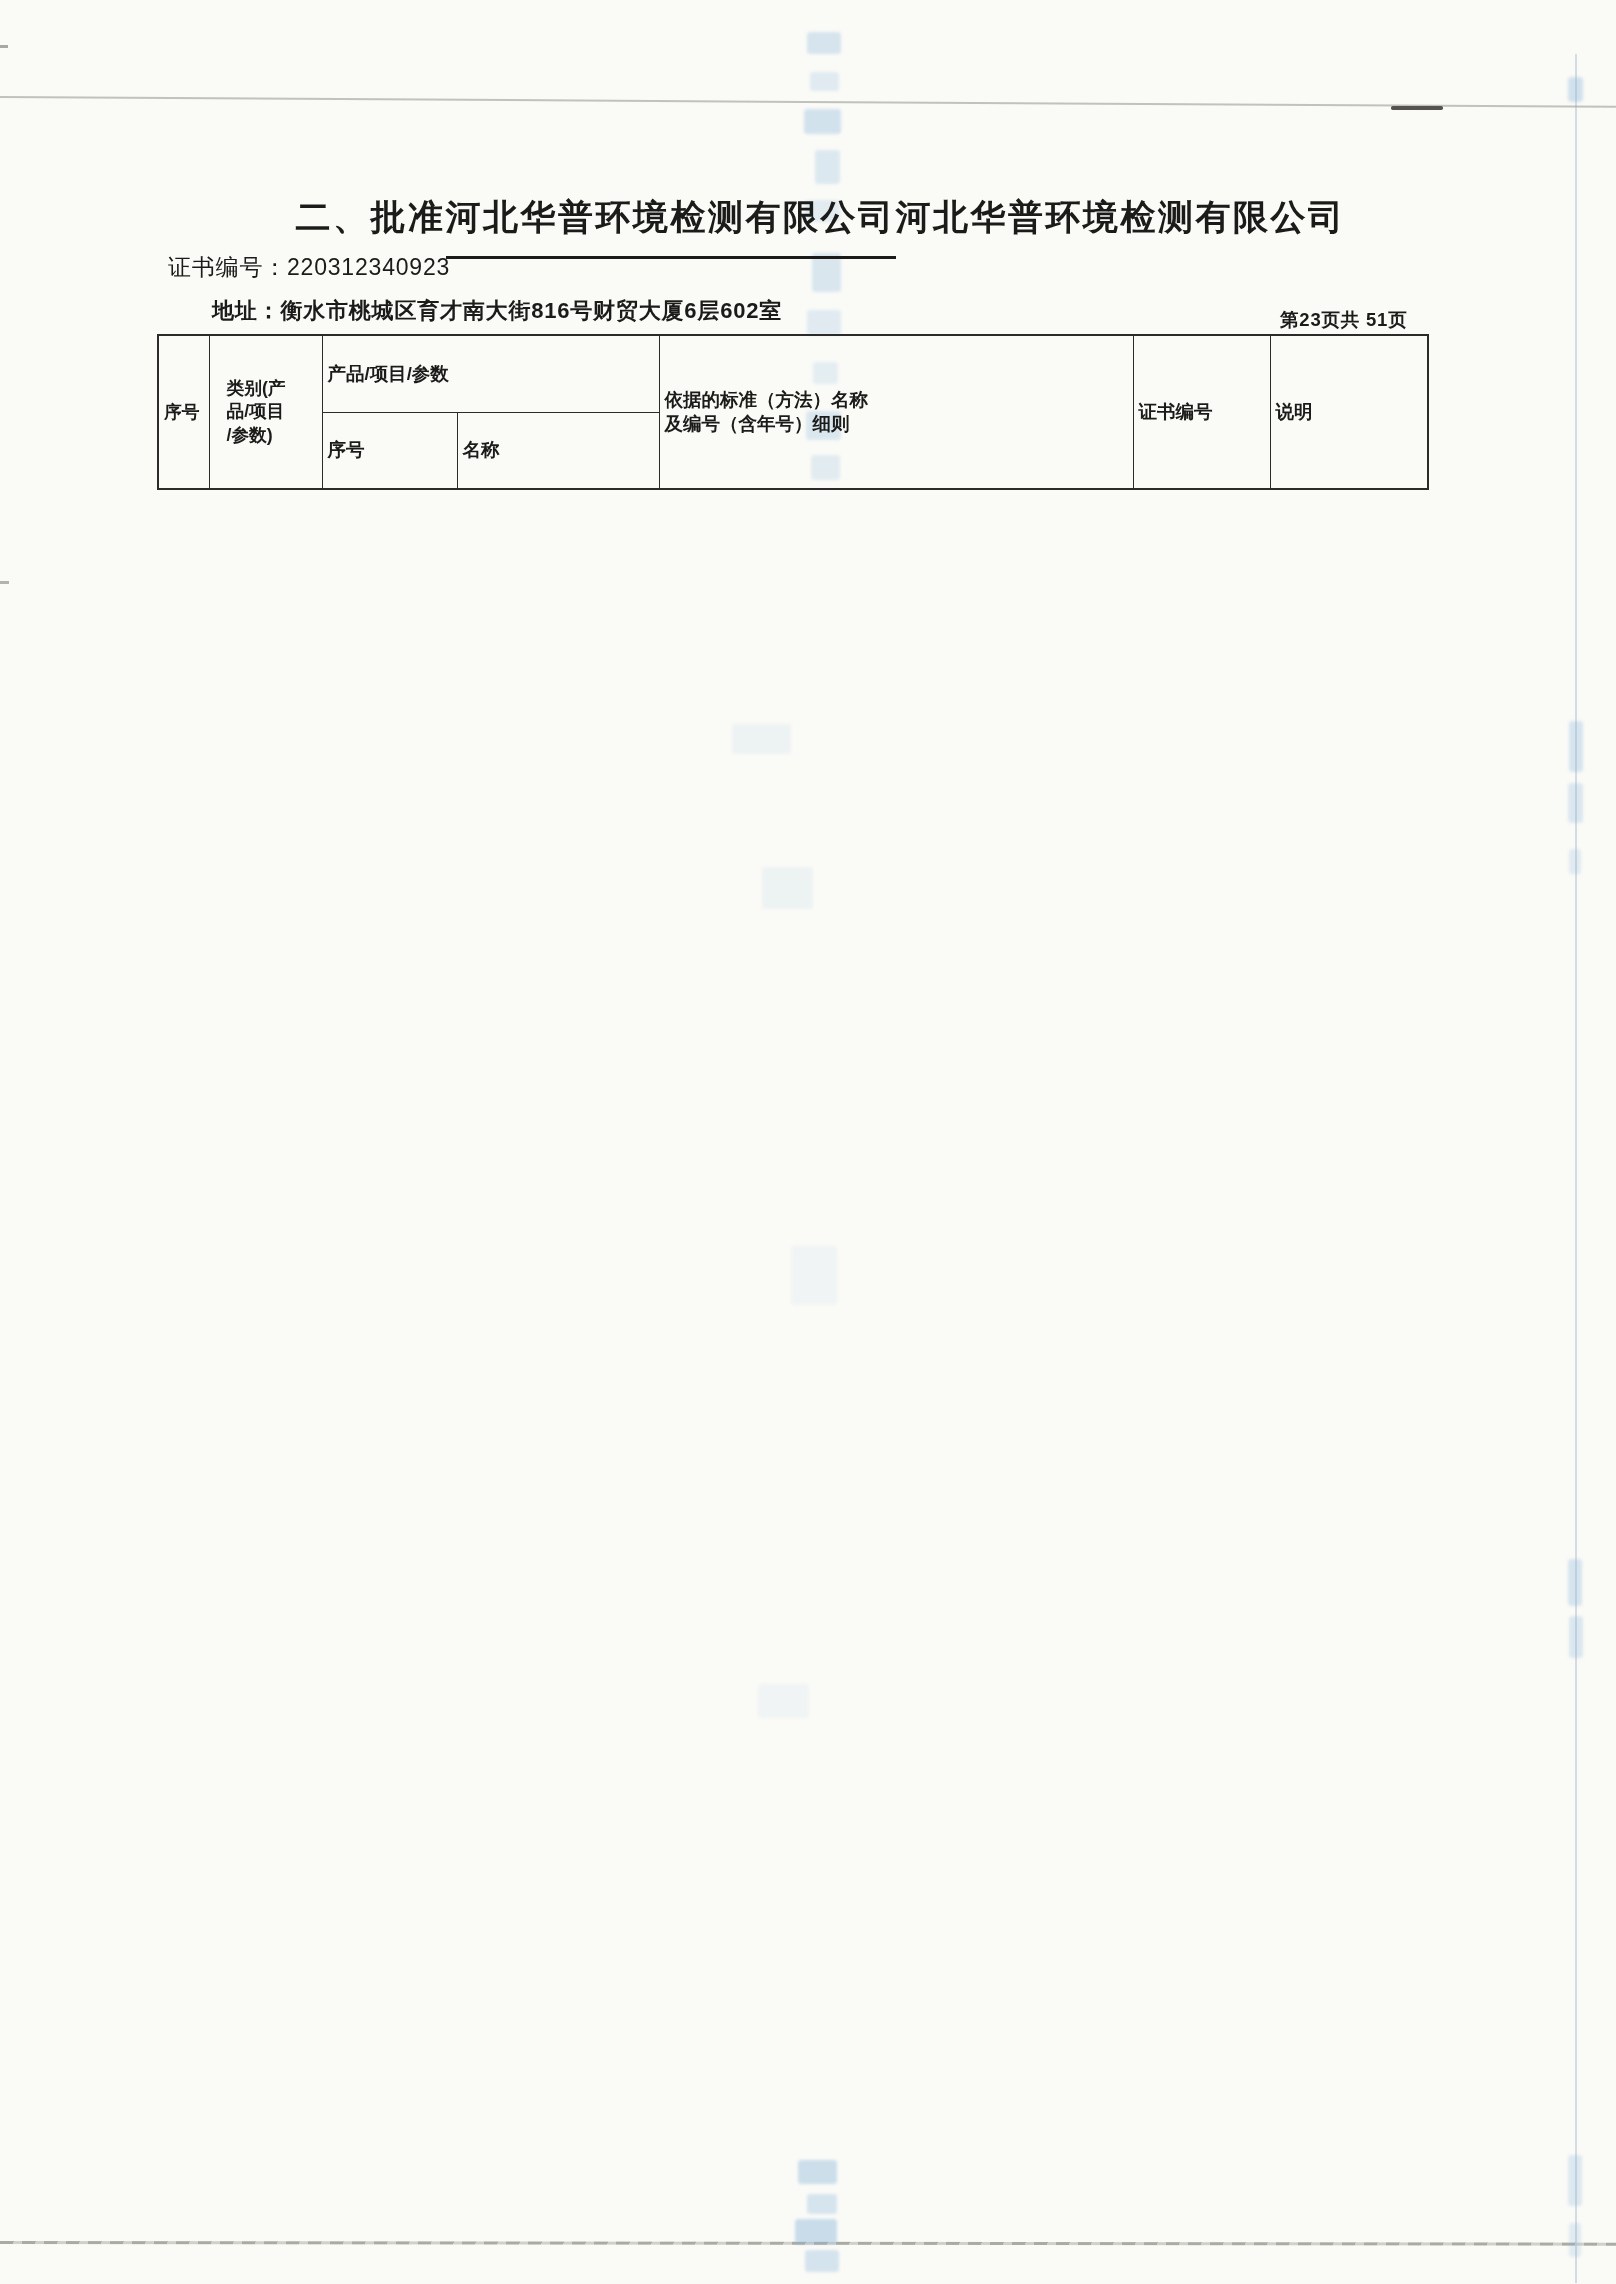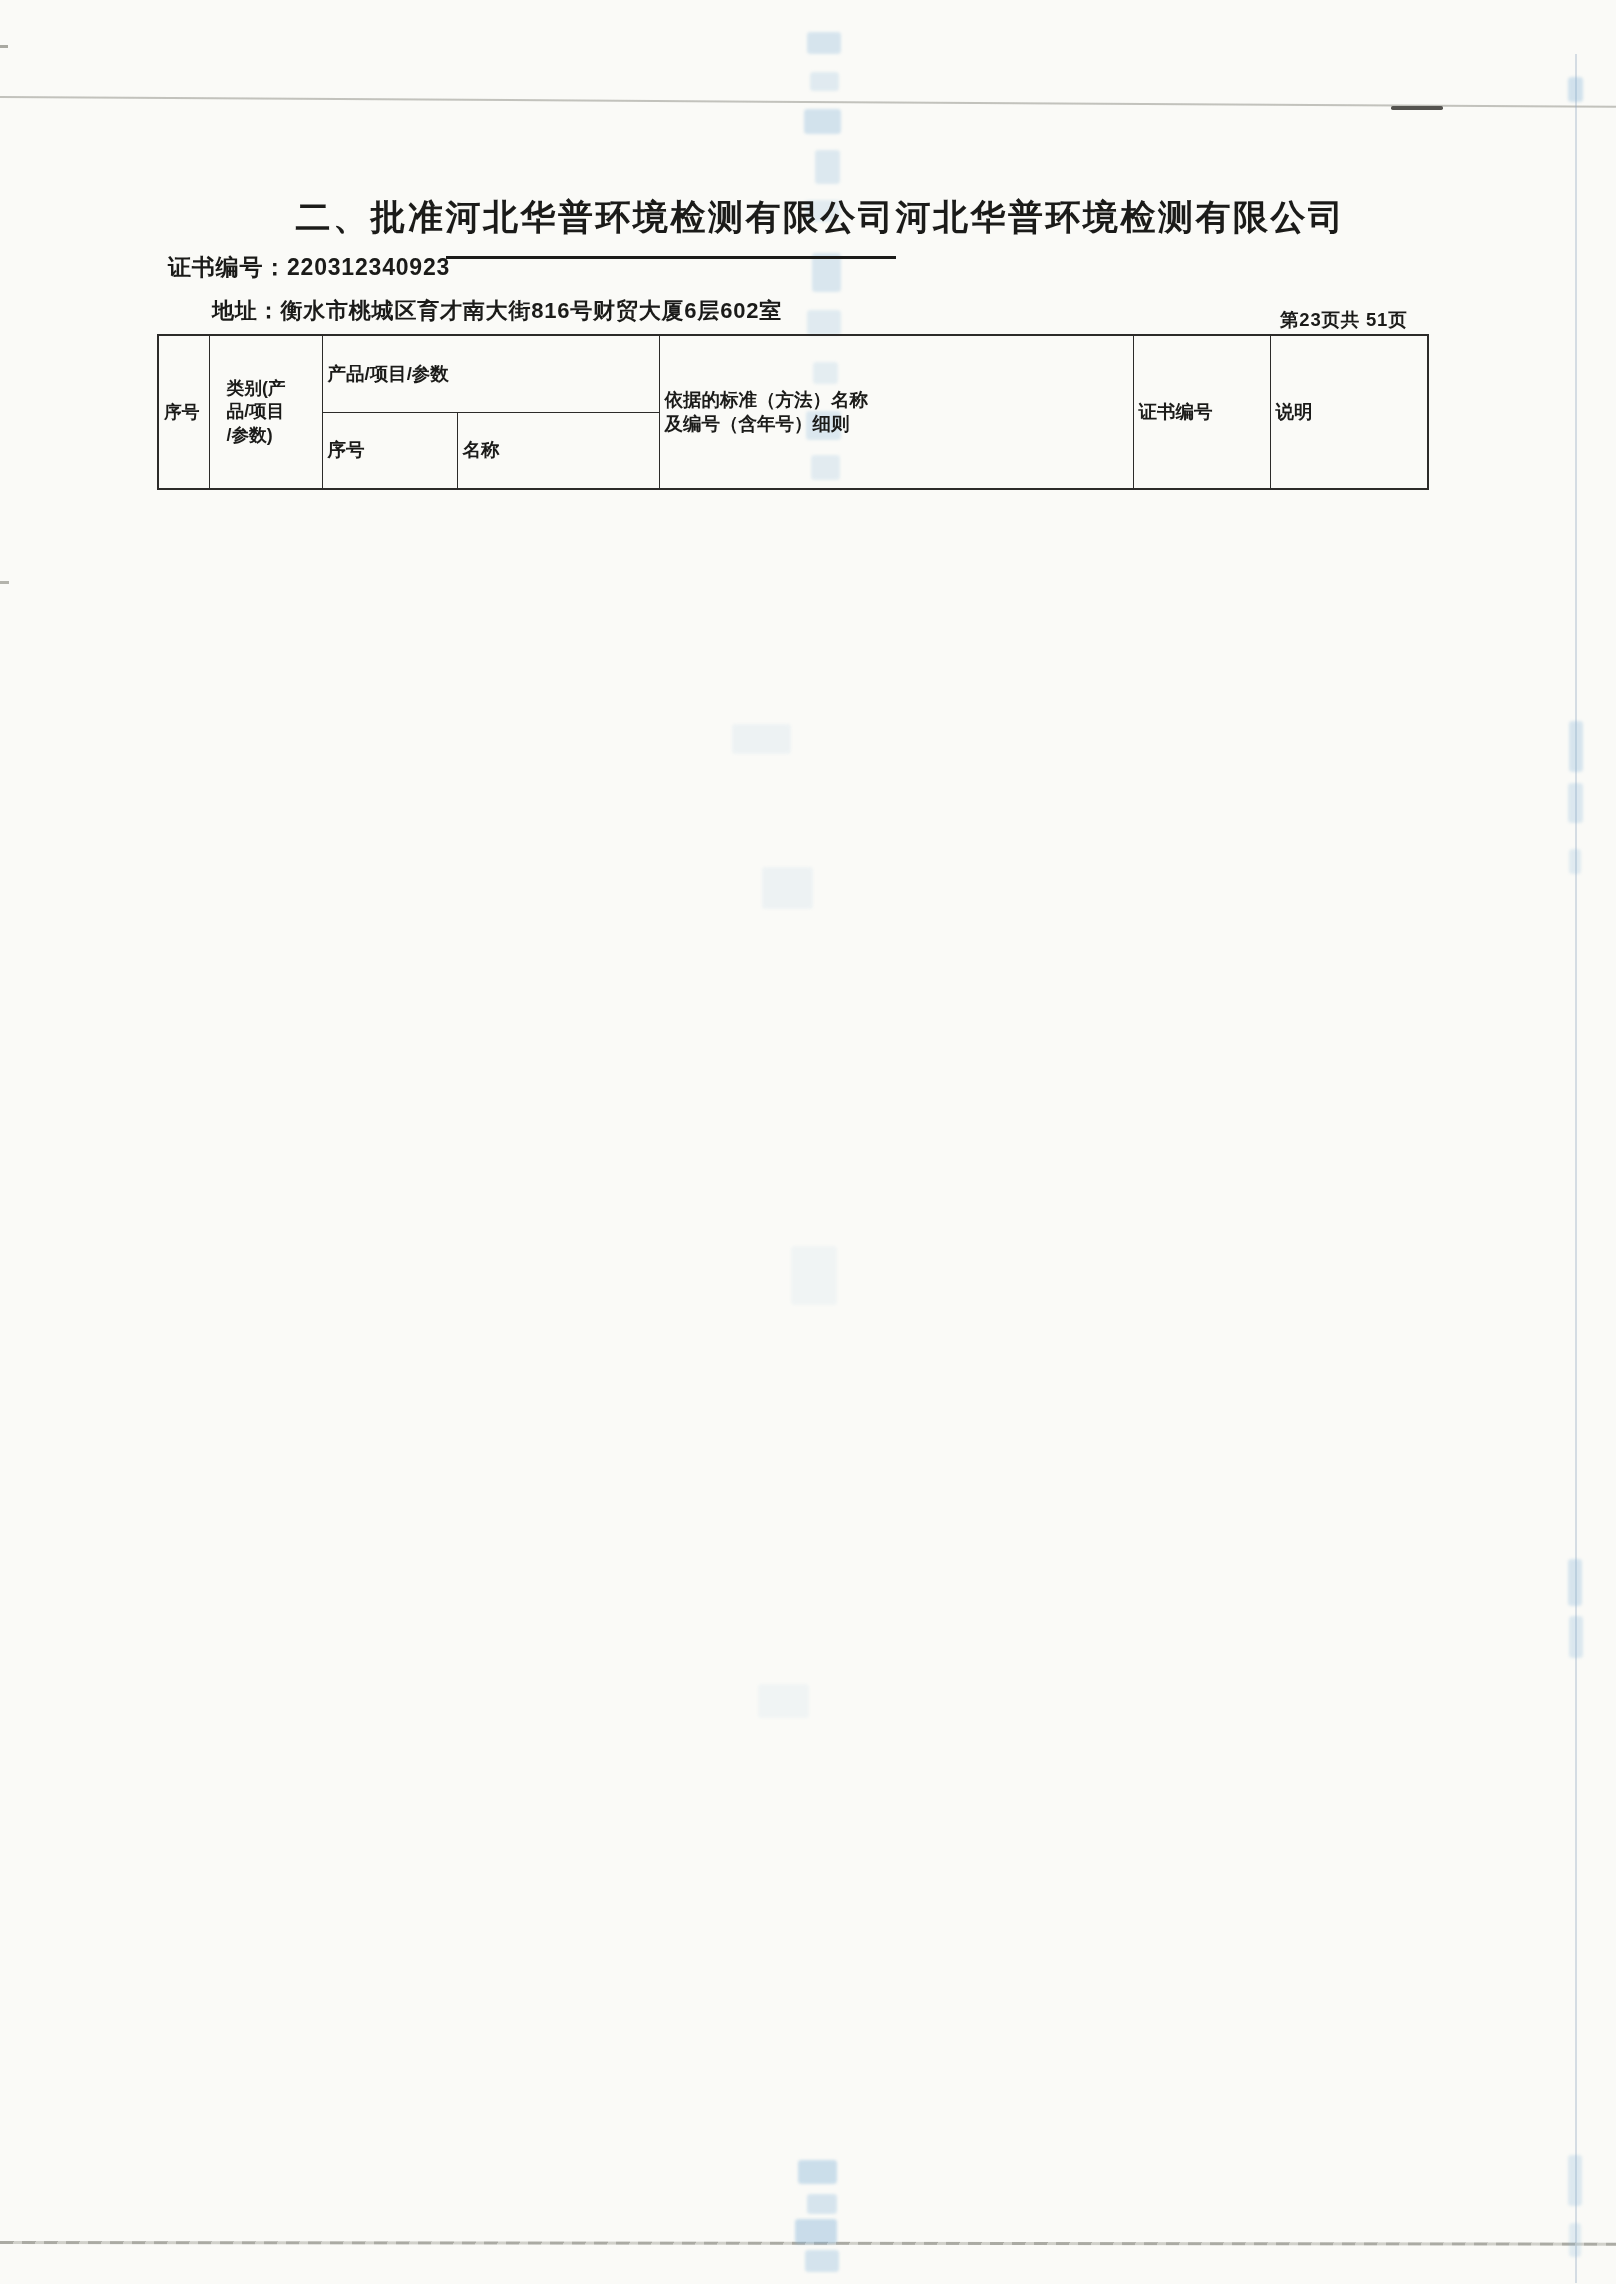--- a/index.html
+++ b/index.html
@@ -11,21 +11,21 @@
   }
   .page{position:absolute;inset:0;}
 
   
   .doc-title{
     position:absolute;top:194px;left:0;width:1616px;text-align:center;
     font-size:35px;font-weight:bold;letter-spacing:2.5px;white-space:nowrap;
     padding-left:25px;box-sizing:border-box;
   }
   .doc-title .u{border-bottom:3.4px solid #1b1b19;padding-bottom:20px;}
-  .cert-line{position:absolute;top:252px;left:168px;font-size:23px;font-weight:bold;letter-spacing:0.8px;text-align:right;}
+  .cert-line{position:absolute;top:252px;left:168px;font-size:23px;font-weight:normal;letter-spacing:0.8px;text-align:right;}
   .addr-line{position:absolute;top:296px;left:168px;font-size:22px;font-weight:bold;letter-spacing:0.8px;margin-left:44px;}
   .page-indicator{position:absolute;top:307px;left:1280px;font-size:18.5px;font-weight:bold;letter-spacing:0.8px;}
 
   
   table.cap{
     position:absolute;top:334px;left:157px;width:1270px;
     border-collapse:collapse;table-layout:fixed;
     border:2.5px solid #2c2b29;
     background:transparent;
   }

